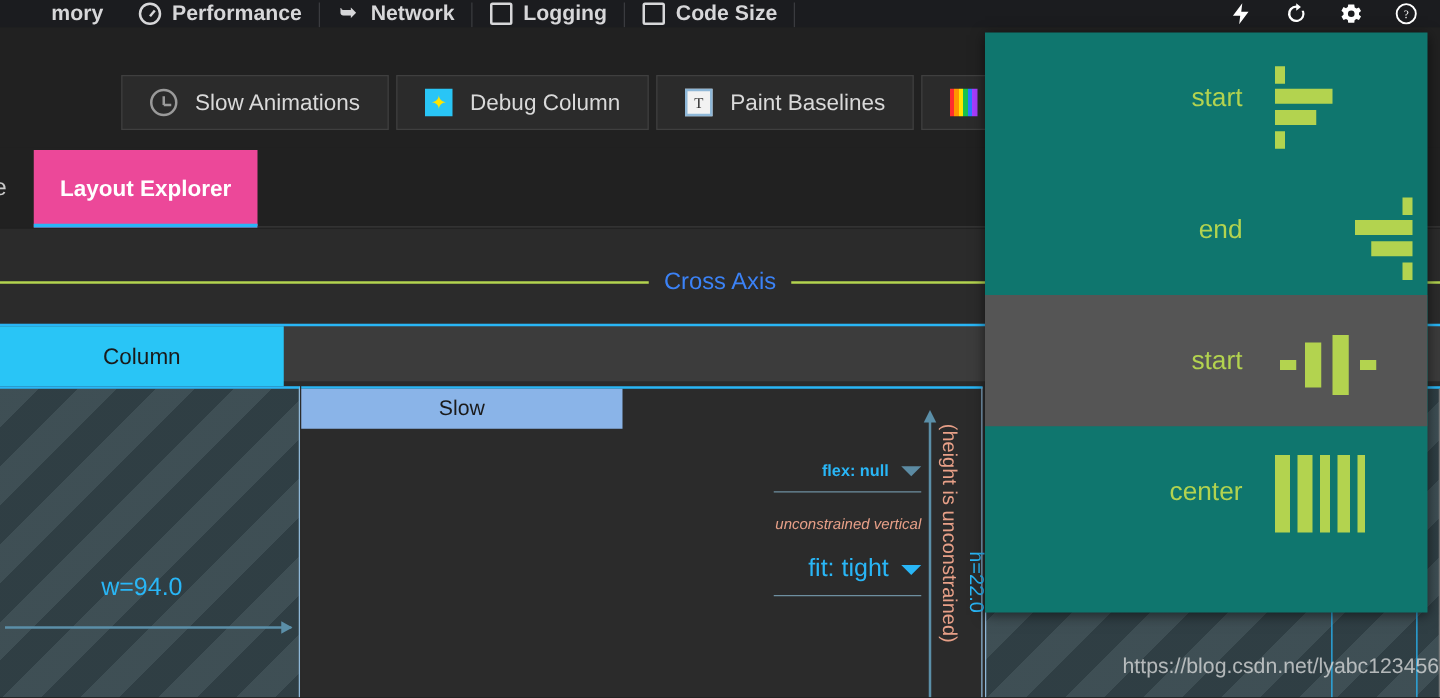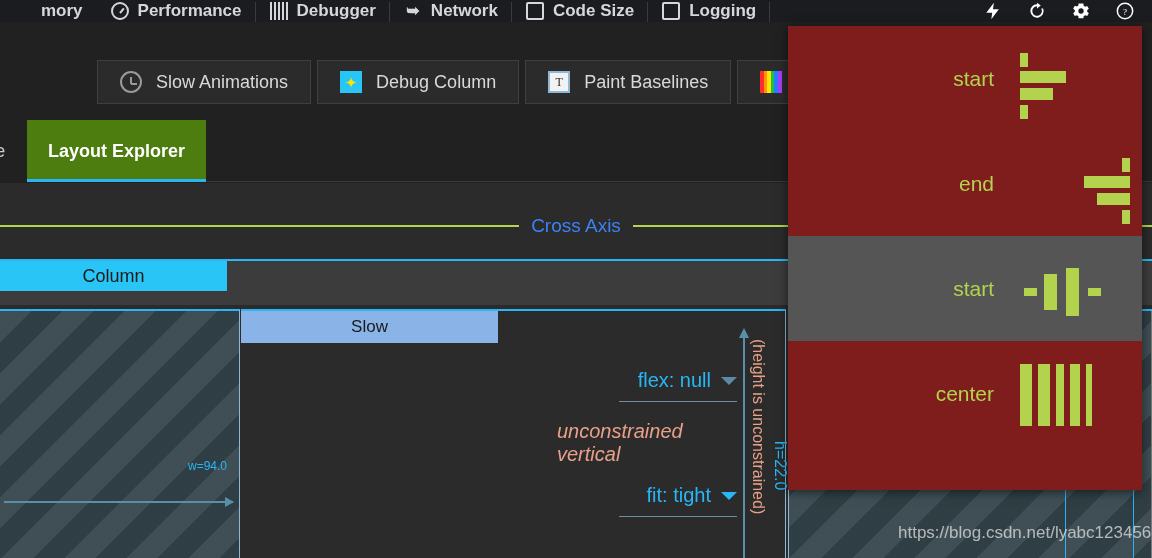--- a/index.html
+++ b/index.html
@@ -84,21 +84,21 @@
     background: #212121;
   }
   .subtab {
     position: absolute; top: 0; height: 62px;
     display: flex; align-items: center; justify-content: center;
     color: #d9d9d9; font-size: 18px; font-weight: bold;
   }
   .subtab.cut { left: -30px; width: 60px; color:#c9c9c9; font-weight:normal; font-size:19px; }
   .subtab.active {
     left: 27px; width: 179px;
-    background: #4d7c0f; color: #ffffff;
+    background: #ec4899; color: #ffffff;
   }
   .subtab.active::after {
     content: ""; position: absolute; left: 0; right: 0; bottom: 0; height: 3px; background: #29b6f6;
   }
   .subtabs-rule {
     position:absolute; left:206px; right:0; bottom:0; height:1px; background:#3a3a3a;
   }
 
   
   .canvas {
@@ -115,21 +115,21 @@
   .ca-line { flex: 1 1 auto; height: 2px; background: #b3d34f; }
   .ca-label { color: #3b82f6; font-size: 19px; padding: 0 12px; white-space: nowrap; }
 
   
   .colrow {
     position: absolute; left: 0; top: 76px; width: 1152px; height: 46px;
     border-top: 2px solid #29b6f6;
     background: #3c3c3c;
   }
   .colchip {
-    position: absolute; left: 0; top: 0; width: 227px; height: 30px;
+    position: absolute; left: 0; top: 0; width: 227px; height: 48px;
     background: #29c5f6; color: #1a1a1a; font-size: 18px;
     display: flex; align-items: center; justify-content: center;
   }
 
   
   .children { position: absolute; left: 0; top: 126px; width: 1152px; height: 249px; }
 
   .stripes {
     background-color: #36474d;
     background-image: repeating-linear-gradient(135deg,
@@ -137,21 +137,21 @@
   }
 
   
   .child-left {
     position: absolute; left: 0; top: 0; width: 240px; height: 249px;
     border-right: 1px solid #8fb8d8;
     border-top: 2px solid #29b6f6;
   }
   .wlabel {
     position: absolute; left: 0; right: 12px; top: 148px;
-    text-align: right; color: #29b6f6; font-size: 12px;
+    text-align: center; color: #29b6f6; font-size: 20px;
   }
   .warrow {
     position: absolute; left: 4px; right: 6px; top: 190px; height: 2px; background: #5b8fa8;
   }
   .warrow::after {
     content:""; position:absolute; right:-1px; top:-4px;
     border-left: 9px solid #5b8fa8; border-top: 5px solid transparent; border-bottom: 5px solid transparent;
   }
 
   
@@ -164,30 +164,30 @@
   .textchip {
     position: absolute; left: 0; top: 0; width: 257px; height: 32px;
     background: #8ab4e8; color: #1a1a1a; font-size: 17px;
     display: flex; align-items: center; justify-content: center;
   }
   .flexbox {
     position: absolute; right: 48px; top: 58px; width: 180px;
     display: flex; flex-direction: column; align-items: flex-end; gap: 0;
   }
   .fx-row { display: flex; align-items: center; gap: 10px; color: #29b6f6; }
-  .fx-flex { font-size: 20px; font-weight: normal; }
+  .fx-flex { font-size: 13px; font-weight: bold; }
   .fx-fit  { font-size: 20px; font-weight: normal; }
   .caret {
     width: 0; height: 0;
     border-left: 8px solid transparent; border-right: 8px solid transparent;
     border-top: 8px solid #5c8ba3;
   }
   .caret.bright { border-top-color: #29b6f6; }
   .fx-rule { width: 118px; height: 1px; background: #6e8fa0; margin-top: 9px; }
-  .fx-note { color: #e8a088; font-style: italic; font-size: 20px; margin-top: 18px; }
+  .fx-note { color: #e8a088; font-style: italic; font-size: 12px; margin-top: 18px; }
   .fx-gap { height: 18px; }
 
   
   .vcol {
     position: absolute; left: 733px; top: 0; width: 56px; height: 249px;
   }
   .vline { position:absolute; left:10px; top:28px; bottom:0; width:2px; background:#5b8fa8; }
   .vline::before {
     content:""; position:absolute; left:-4px; top:-9px;
     border-bottom: 10px solid #5b8fa8; border-left: 5px solid transparent; border-right: 5px solid transparent;
@@ -218,21 +218,21 @@
   }
   .rvtext-orange, .rvtext-blue {
     position: absolute; writing-mode: vertical-rl; white-space: nowrap; font-size: 16px; top: 6px;
   }
   .rvtext-orange { color:#e8a088; }
   .rvtext-blue   { color:#29b6f6; }
 
   
   .dropdown {
     position: absolute; left: 788px; top: 26px; width: 354px; height: 464px;
-    background: #7f1d1d;
+    background: #0f766e;
     box-shadow: 0 2px 10px rgba(0,0,0,0.55);
     z-index: 40;
     overflow: hidden;
   }
   .dd-item {
     position: relative; height: 105px;
     display: flex; align-items: center; justify-content: flex-end;
     padding-right: 12px;
   }
   .dd-item.sel { background: #555555; }
@@ -257,37 +257,32 @@
       <span class="ticon"></span>
       <span>mory</span>
 
     </div>
     <div class="topbar-tab">
       <span class="ticon ic-circle"></span>
       <span>Performance</span>
       <span class="tsep"></span>
     </div>
     <div class="topbar-tab">
-      <span class="ticon ic-bug"></span>
-      <span>Debugger</span>
-      <span class="tsep"></span>
-    </div>
-    <div class="topbar-tab">
       <span class="ticon ic-net">➥</span>
       <span>Network</span>
       <span class="tsep"></span>
     </div>
     <div class="topbar-tab">
+      <span class="ticon ic-doc"></span>
+      <span>Logging</span>
+      <span class="tsep"></span>
+    </div>
+    <div class="topbar-tab">
       <span class="ticon ic-code"></span>
       <span>Code Size</span>
-      <span class="tsep"></span>
-    </div>
-    <div class="topbar-tab">
-      <span class="ticon ic-doc"></span>
-      <span>Logging</span>
       <span class="tsep"></span>
     </div>
 
     <div class="topbar-icons">
       <span class="tb-ico">
         <svg width="20" height="20" viewBox="0 0 24 24">
             <path d="M13 2 4 14h7l-1 8 9-12h-7z" fill="#ffffff"></path>
           </svg>
       </span>
       <span class="tb-ico">

